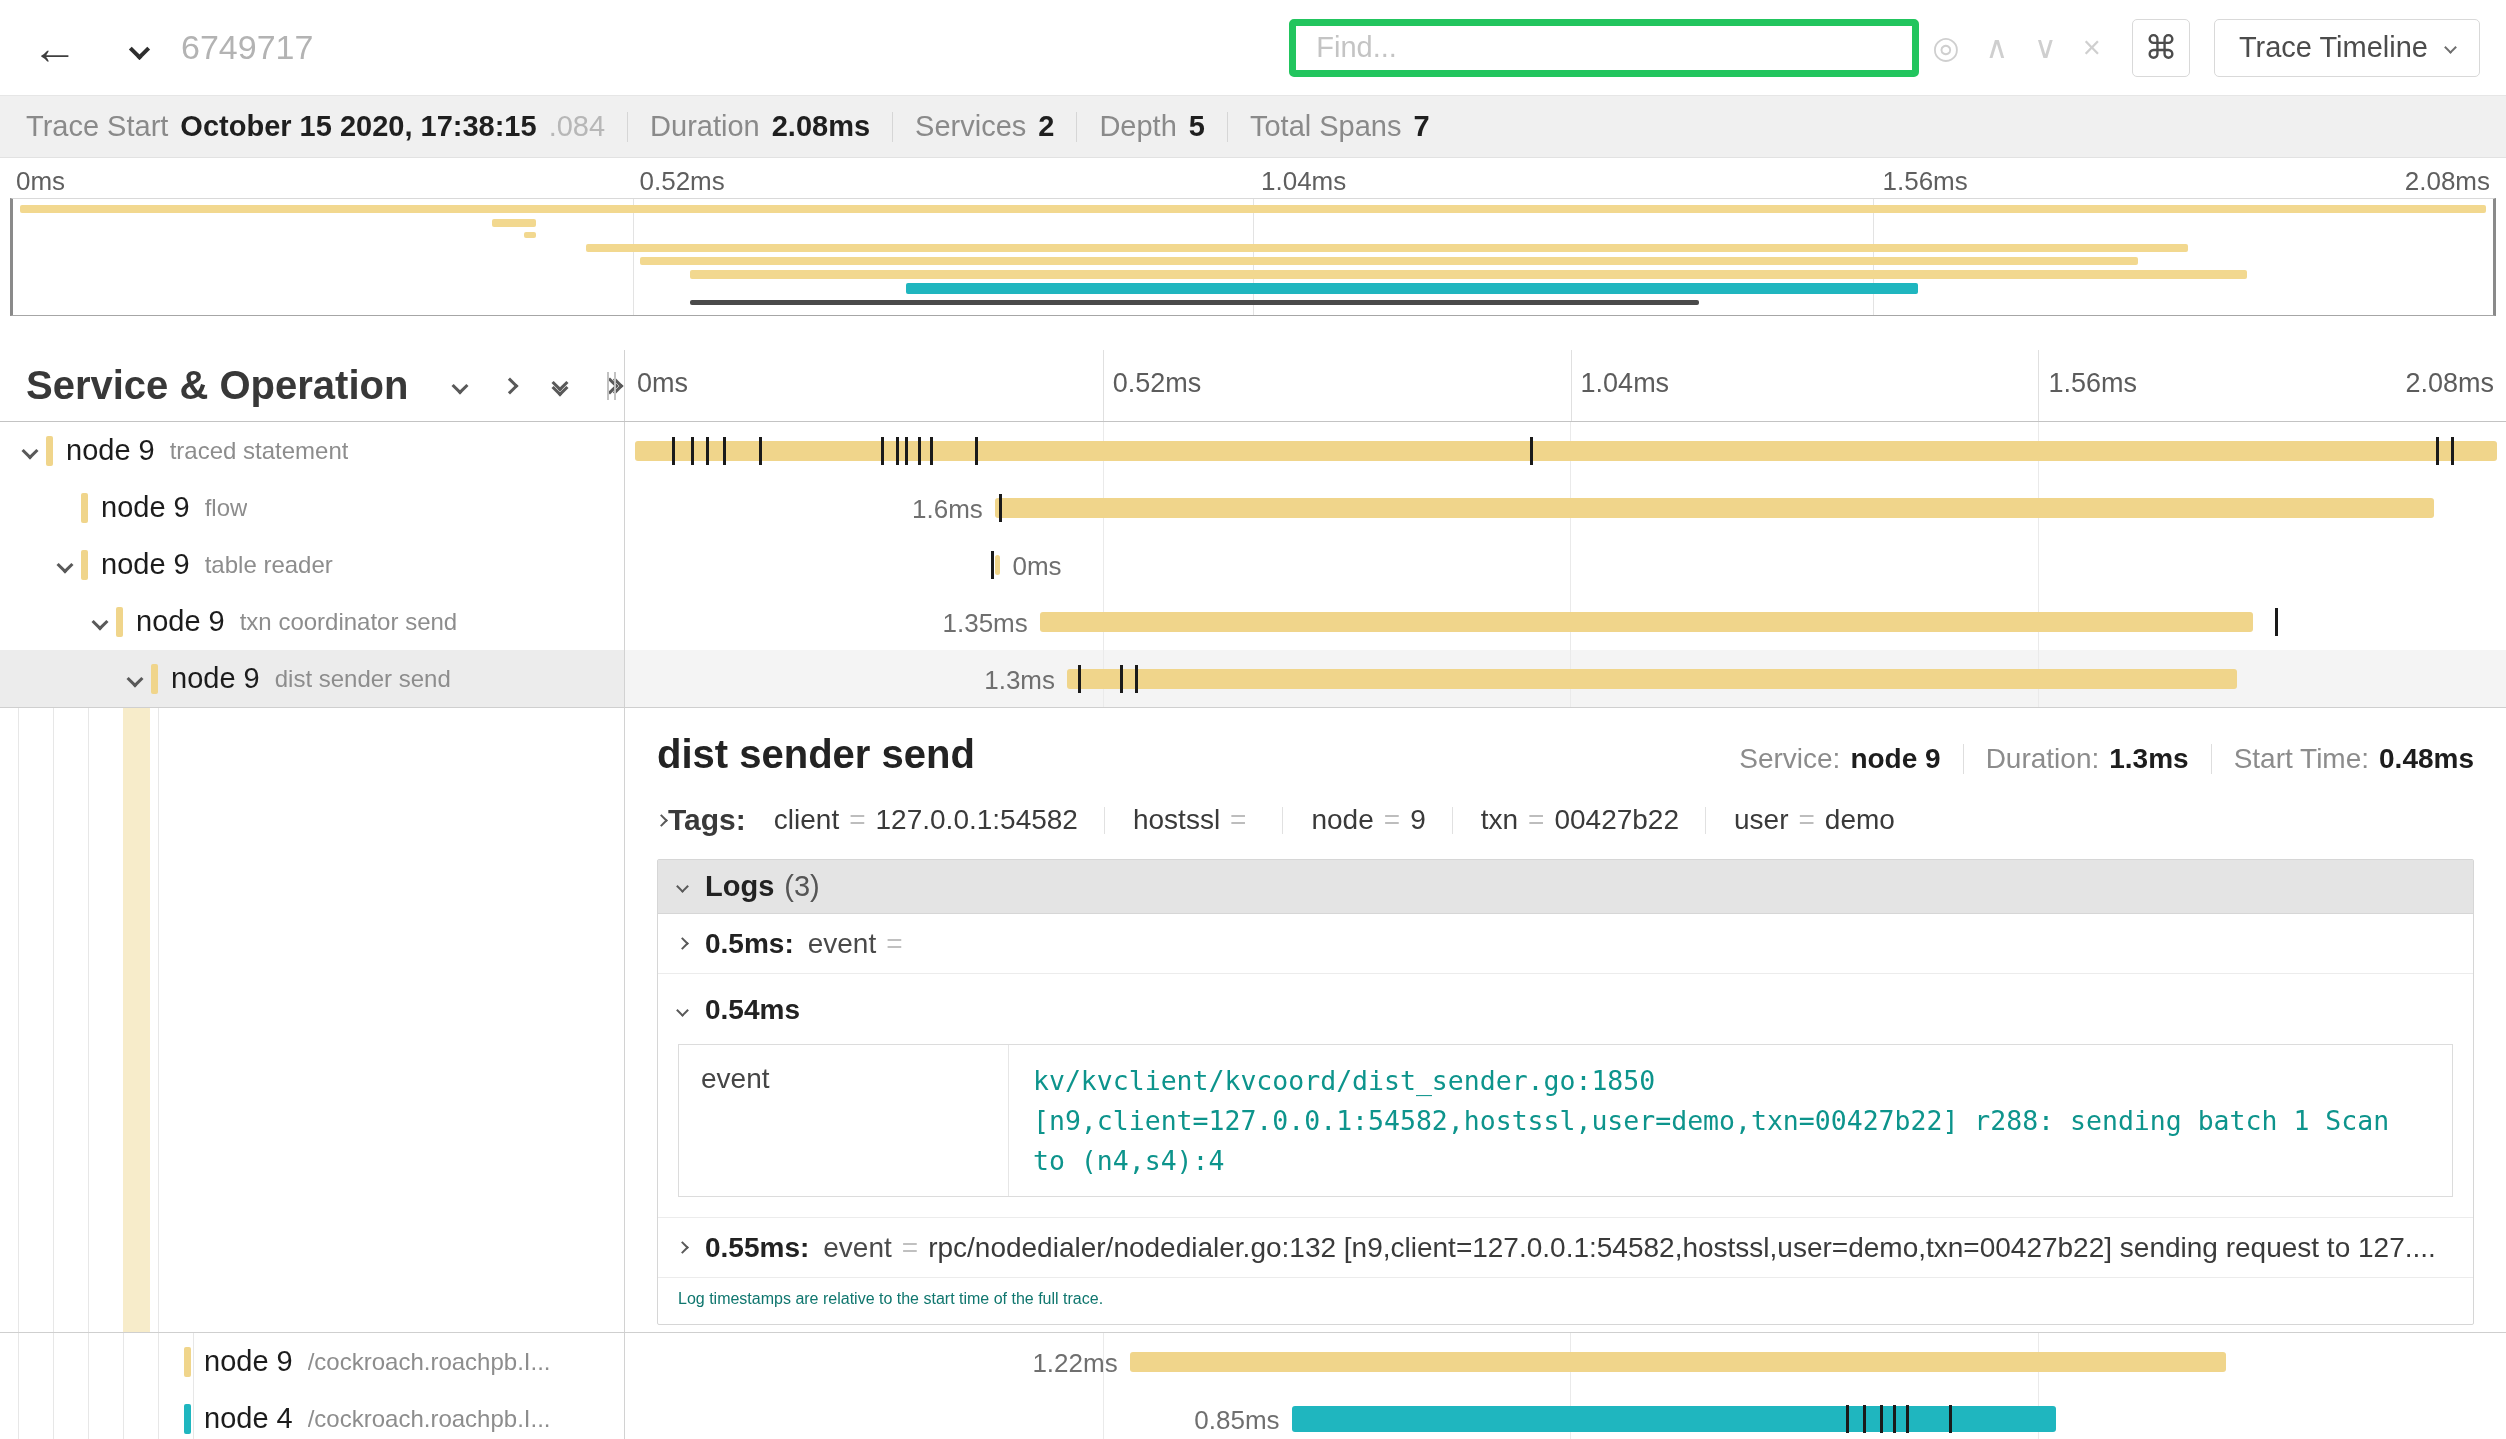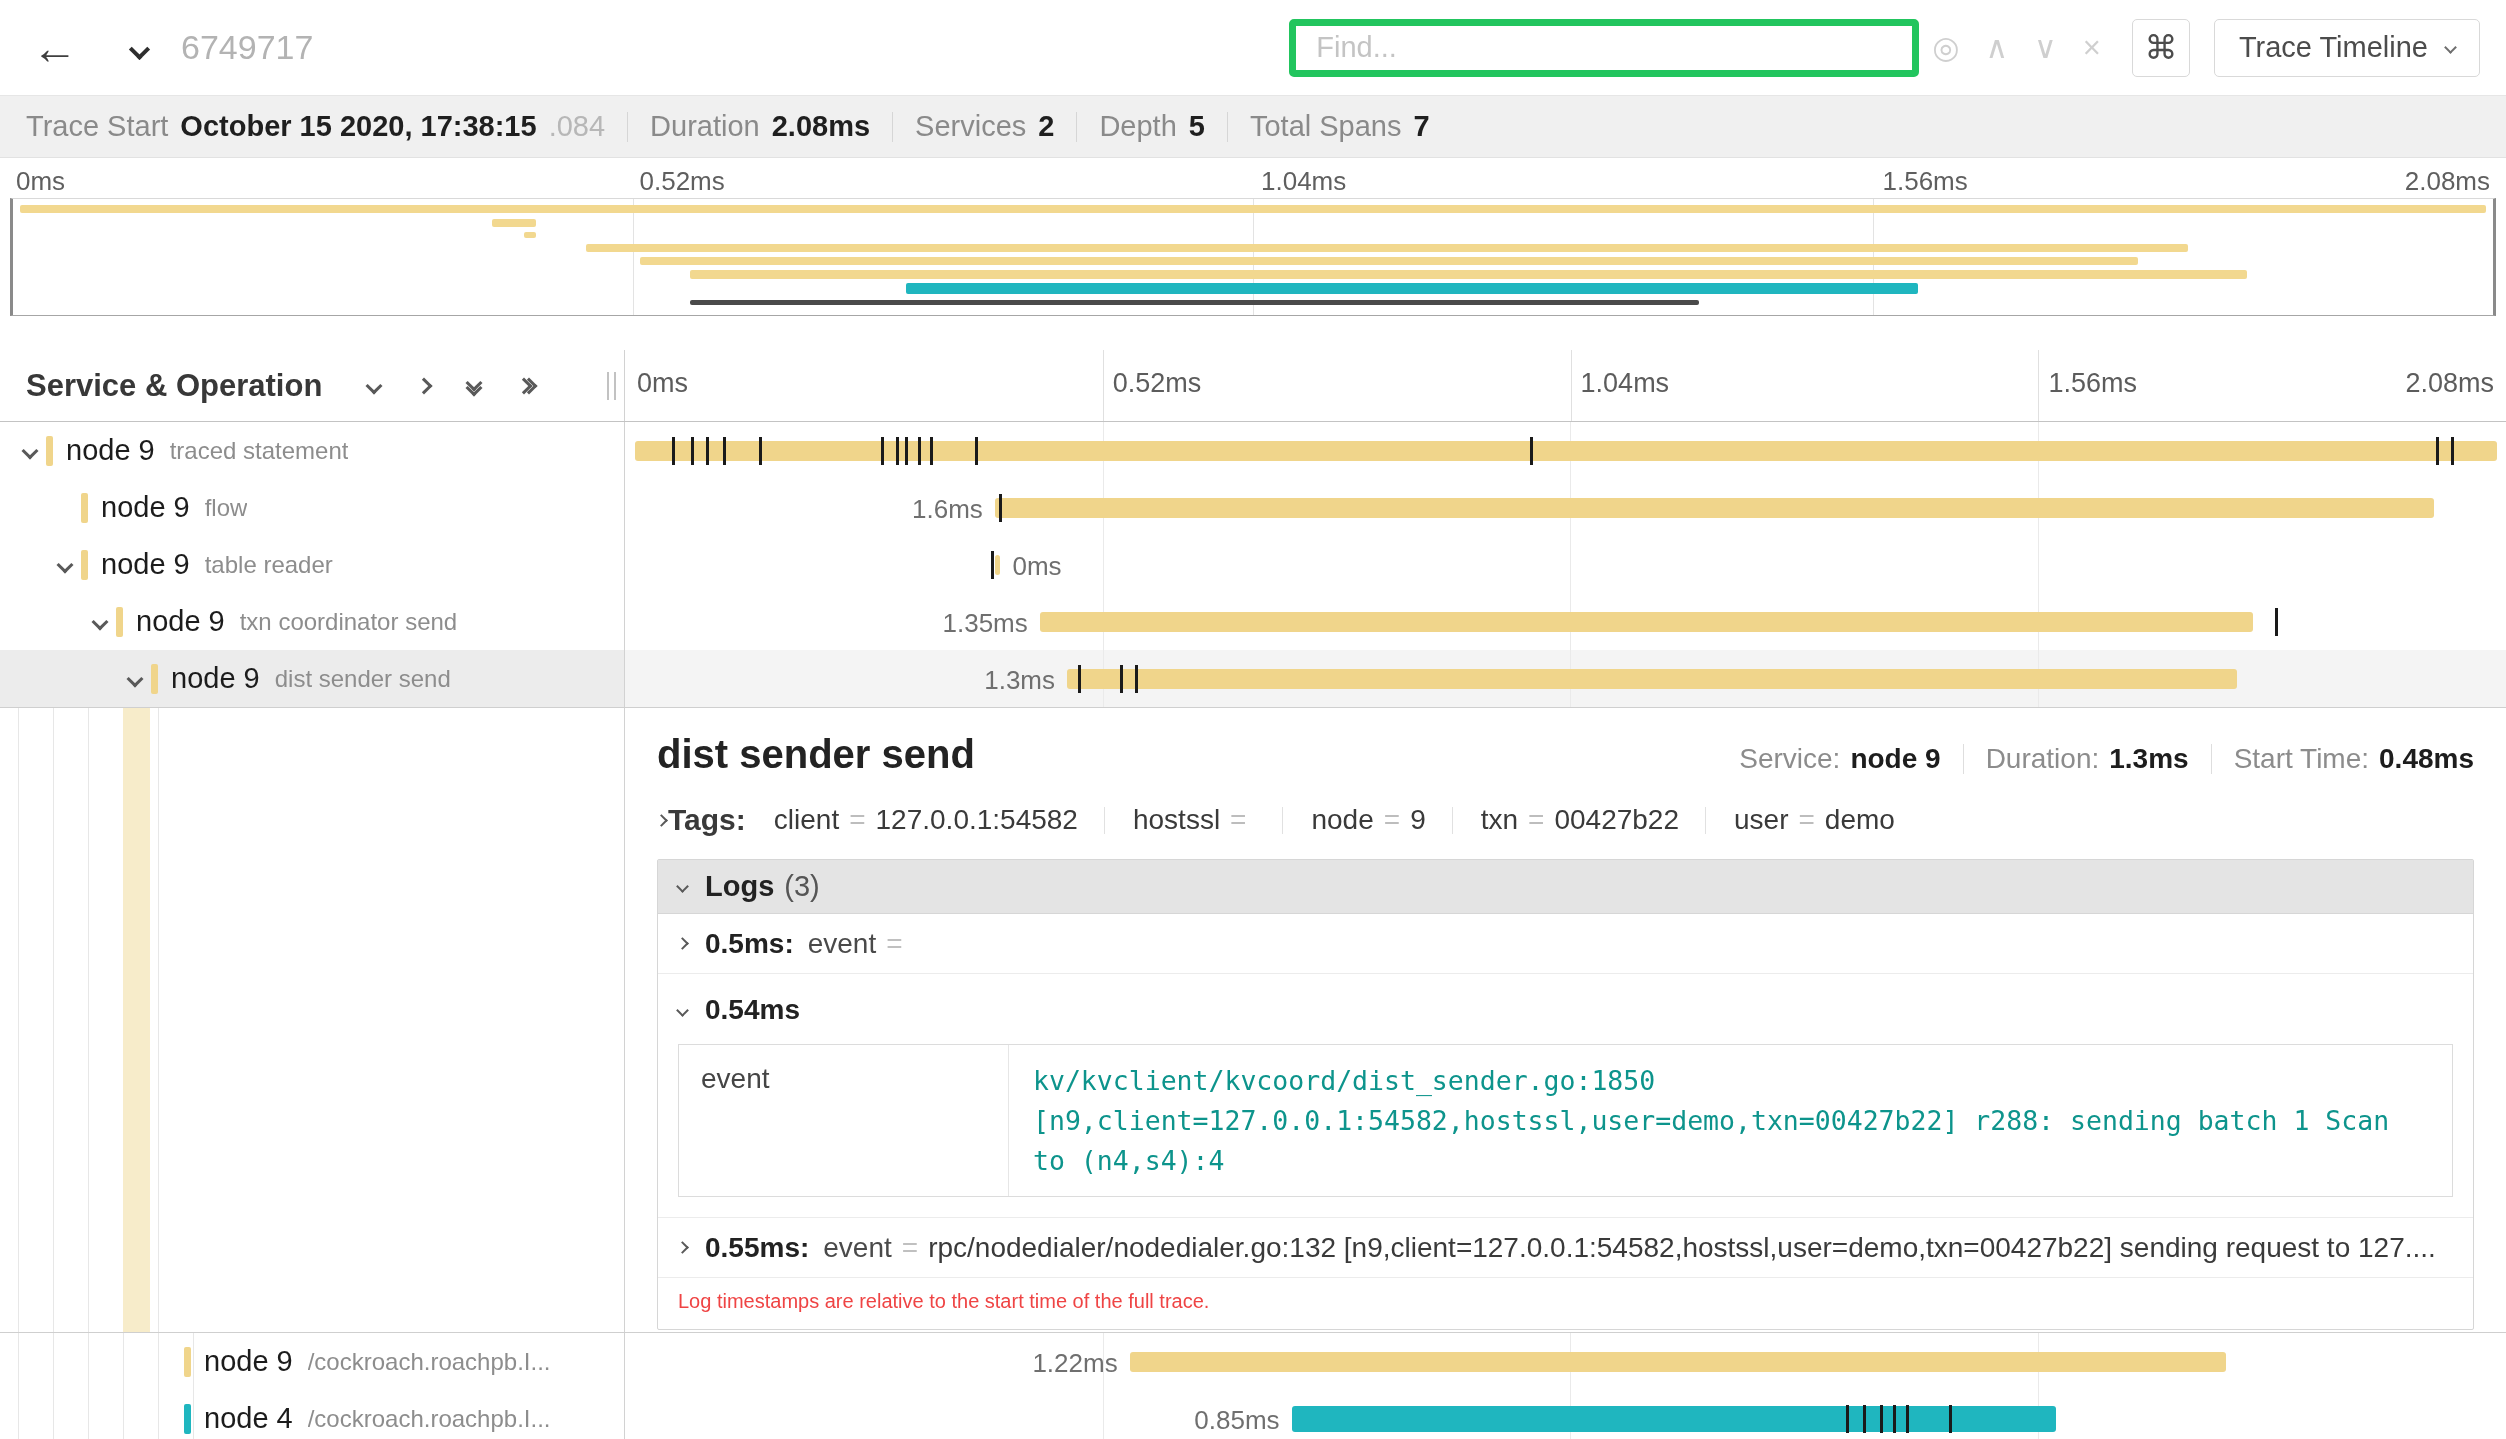--- a/index.html
+++ b/index.html
@@ -59,21 +59,21 @@
   .mm-canvas { position:relative; height:118px;
                border-top:1px solid #d9d9d9; border-bottom:1px solid #a6a6a6;
                border-left:3px solid #8a8a8a; border-right:3px solid #8a8a8a; }
   .mm-grid { position:absolute; top:0; bottom:0; width:1px; background:#e3e3e3; }
   .mm-bar { position:absolute; border-radius:2px; }
 
   
   .tl-header { display:flex; height:72px; margin-top:34px; border-bottom:1px solid #c3c3c3; background:#fff; }
   .tl-header-left { width:625px; flex:none; position:relative; display:flex; align-items:center;
                     padding-left:26px; border-right:1px solid #d2d2d2; }
-  .sop-title { font-size:31px; font-weight:700; color:#383838; white-space:nowrap; }
+  .sop-title { font-size:40px; font-weight:700; color:#383838; white-space:nowrap; }
   .hdr-ics { display:flex; align-items:center; gap:38px; margin-left:46px; }
   .grip { position:absolute; right:8px; top:22px; width:9px; height:28px;
           border-left:2px solid #c2c2c2; border-right:2px solid #c2c2c2; }
   .tl-ruler { flex:1; position:relative; font-size:27px; color:#5c5c5c; }
   .ruler-grid { position:absolute; top:0; bottom:0; border-left:1px solid #e0e0e0; }
   .ruler-label { position:absolute; top:18px; white-space:nowrap; }
 
   
   .rows { position:relative; background:#fff; }
   .trow { display:flex; height:57px; }
@@ -129,21 +129,21 @@
   .log-eq { color:#c0c0c0; margin:0 10px; }
   .log-val { color:#3a3a3a; overflow:hidden; text-overflow:ellipsis; }
   .log-expanded { padding:14px 20px 20px; border-bottom:1px solid #ececec; }
   .log-exp-head { display:flex; align-items:center; height:44px; font-size:28px; cursor:pointer; }
   .kv-table { display:flex; border:1px solid #dcdcdc; margin-top:12px; background:#fff; }
   .kv-key { width:330px; flex:none; padding:18px 22px; font-size:28px; color:#454545;
             border-right:1px solid #e6e6e6; }
   .kv-val { flex:1; padding:16px 24px;
             font-family:"DejaVu Sans Mono","Liberation Mono",monospace;
             font-size:26.5px; font-weight:400; color:#0d948c; line-height:1.5; }
-  .logs-foot { padding:12px 20px 16px; font-size:20px; color:#ef4444; }
+  .logs-foot { padding:12px 20px 16px; font-size:16px; color:#0f766e; }
 </style>
 </head>
 <body>
 
 <div class="topbar">
   <span class="back">←</span>
   <span class="cv big title-chev"></span>
   <span class="trace-id">6749717</span>
   <input class="find" placeholder="Find..." style="">
   <span class="find-ic">◎</span>

